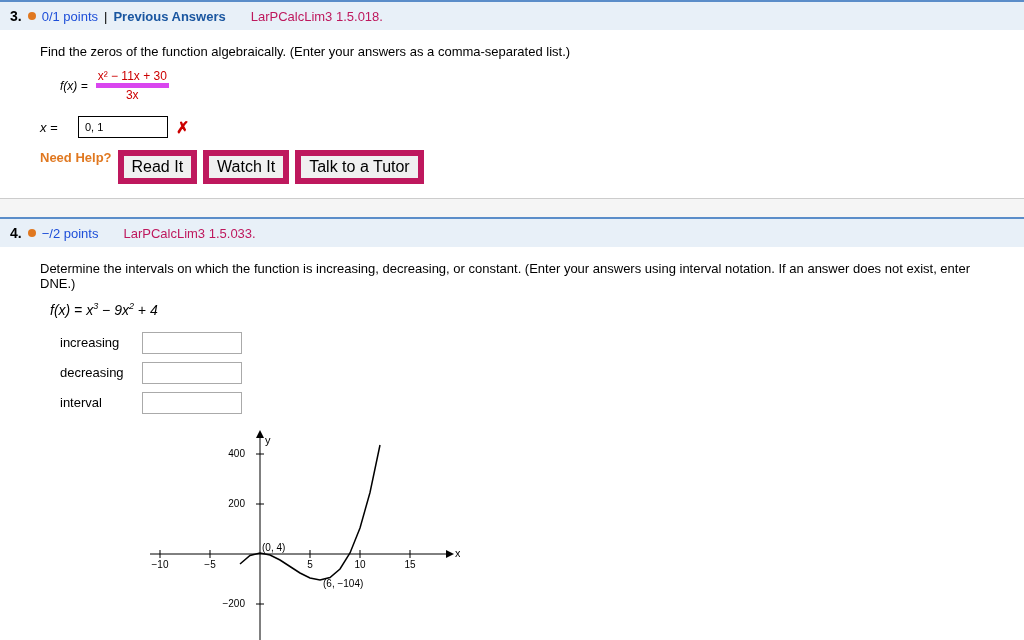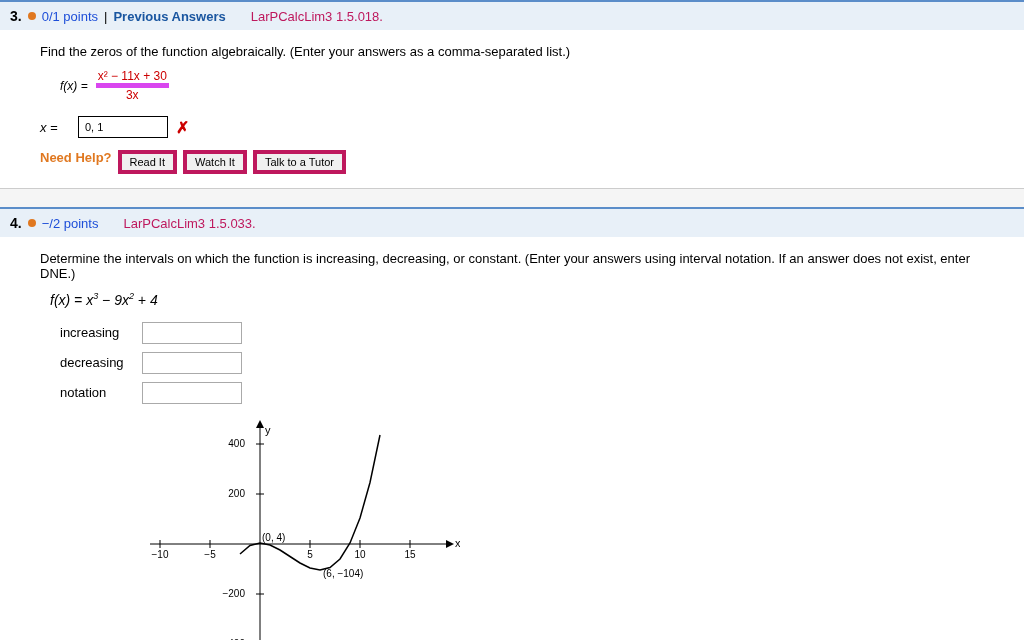--- a/index.html
+++ b/index.html
@@ -126,23 +126,23 @@
       margin-top: 12px;
     }
 
     .need-help-label {
       color: #e07820;
       font-weight: bold;
     }
 
     .help-button {
       background: #f0f0f0;
-      border: 4px solid #be185d;
+      border: 6px solid #be185d;
       padding: 2px 8px;
-      font-size: 11px;
+      font-size: 16px;
       cursor: pointer;
       color: #000;
     }
 
     
     .interval-fields {
       margin: 10px 0 10px 20px;
     }
 
     .interval-row {
@@ -252,21 +252,21 @@
     <div class="interval-fields">
       <div class="interval-row">
         <span class="interval-label">increasing</span>
         <input type="text" class="interval-input" value="" style="">
       </div>
       <div class="interval-row">
         <span class="interval-label">decreasing</span>
         <input type="text" class="interval-input" value="" style="">
       </div>
       <div class="interval-row">
-        <span class="interval-label">notation</span>
+        <span class="interval-label">interval</span>
         <input type="text" class="interval-input" value="" style="">
       </div>
     </div>
 
     <div class="graph-container">
       <svg class="graph-svg" viewBox="0 0 320 260">
 
         <line x1="120" y1="10" x2="120" y2="250" stroke="#000" stroke-width="1"></line>
 
         <line x1="10" y1="130" x2="310" y2="130" stroke="#000" stroke-width="1"></line>

